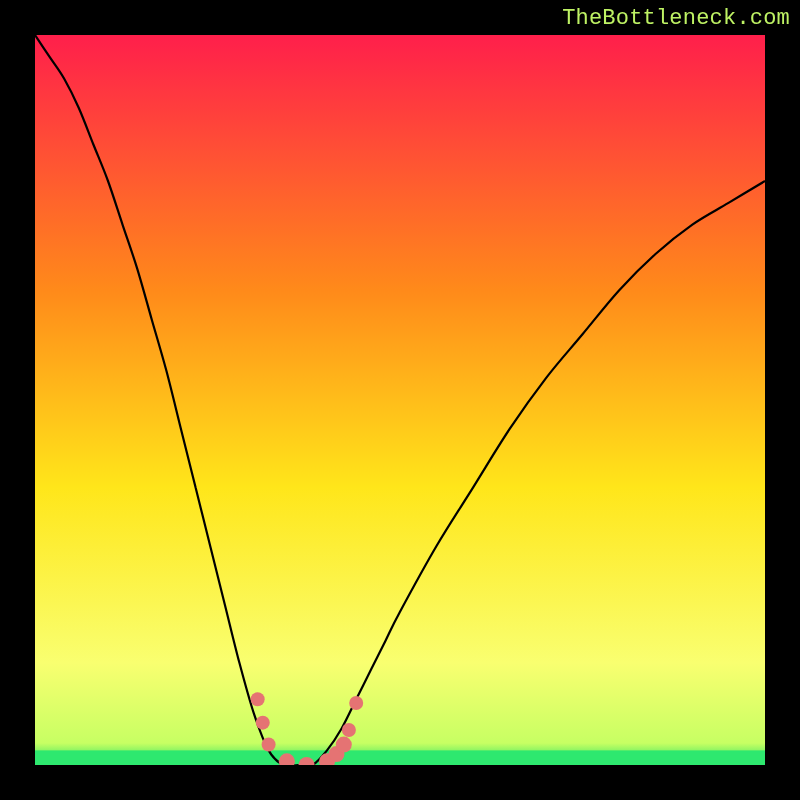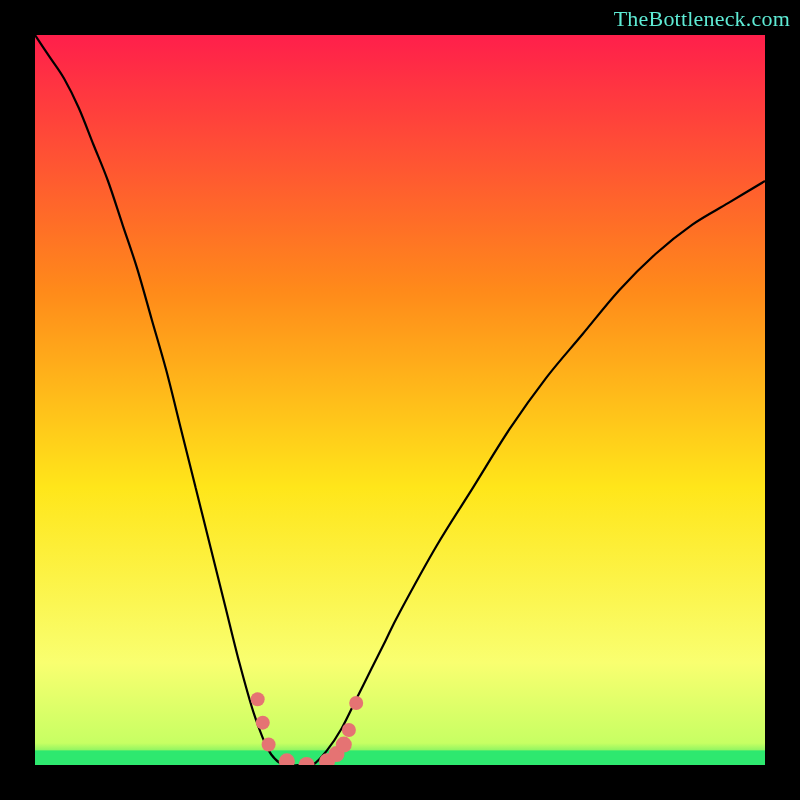--- a/index.html
+++ b/index.html
@@ -36,23 +36,23 @@
     left: 0;
     top: 0;
     width: 730px;
     height: 730px;
     pointer-events: none;
   }
   .watermark {
     position: absolute;
     top: 6px;
     right: 10px;
-    font-family: Liberation Serif, serif;
+    font-family: Liberation Mono, monospace;
     font-size: 22px;
-    color: #5eead4;
+    color: #bef264;
     letter-spacing: 0.2px;
     user-select: none;
   }
 </style>
 </head>
 <body>
 
 <div class="stage">
 
   <div class="watermark">TheBottleneck.com</div>

